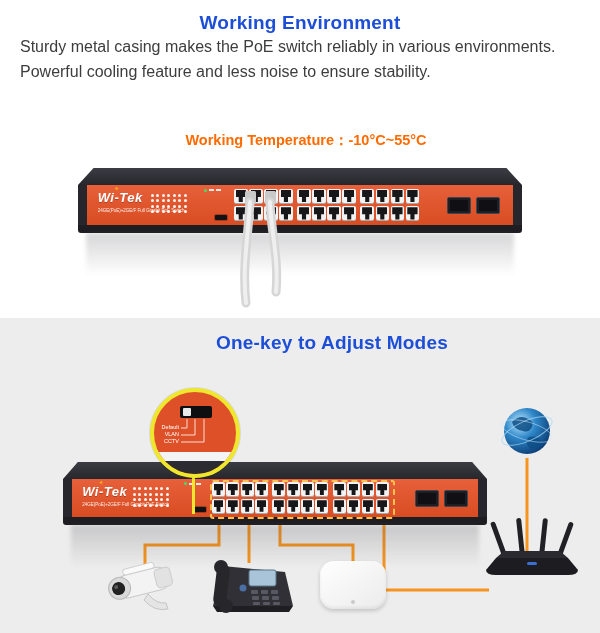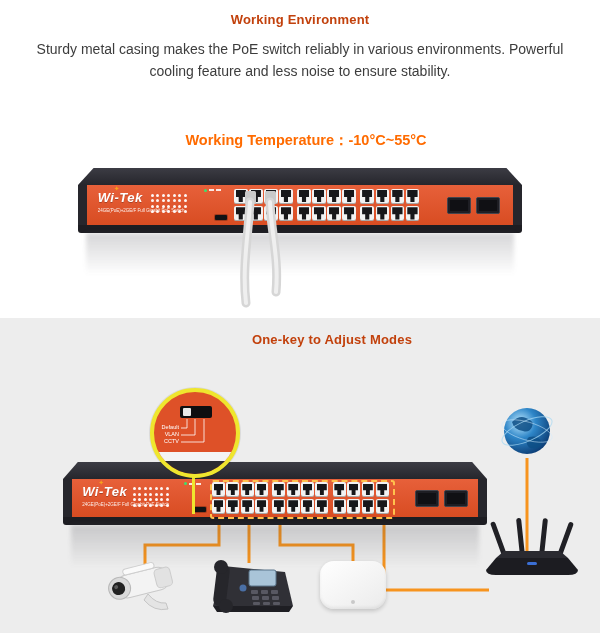--- a/index.html
+++ b/index.html
@@ -2,24 +2,24 @@
 <html><head>
 <meta charset="utf-8">
 <style>
   html,body{margin:0;padding:0;}
   body{font-family:"Liberation Sans", sans-serif; width:600px;}
   .page{width:600px;height:633px;position:relative;overflow:hidden;background:#fff;}
   .sec{position:relative;width:600px;}
   .sec1{height:318px;background:#ffffff;}
   .sec2{height:315px;background:#EDEDED;padding-left:32px;}
 
-  .sec-title{font-size:13px;font-weight:bold;text-align:center;margin:0;color:#c2410c;letter-spacing:.2px;}
+  .sec-title{font-size:19px;font-weight:bold;text-align:center;margin:0;color:#1d4ed8;letter-spacing:.2px;}
   .sec1 .sec-title{padding-top:12px;}
   .sec2 .sec-title{padding-top:14px;}
-  .desc{font-size:14px;color:#3d3d3d;text-align:center;margin:12px auto 0;width:560px;line-height:1.55;}
+  .desc{font-size:16px;color:#3d3d3d;text-align:left;margin:1px auto 0;width:560px;line-height:1.55;}
   .temp{position:absolute;left:0;right:0;top:131px;text-align:center;color:#FF6B00;font-size:14.5px;font-weight:bold;margin-left:12px;}
 
   
   .switch{position:absolute;}
   .sw1{left:78px;top:168px;width:444px;}
   .sw2{left:63px;top:144px;width:424px;}
   .sw-top{height:17px;background:linear-gradient(#3c3c44,#26262c);clip-path:polygon(0 100%,3.5% 0,96.5% 0,100% 100%);}
   .sw-mid{display:flex;border-radius:13px;}
   .sw1 .sw-mid{height:40px;}
   .sw2 .sw-mid{height:38px;}

